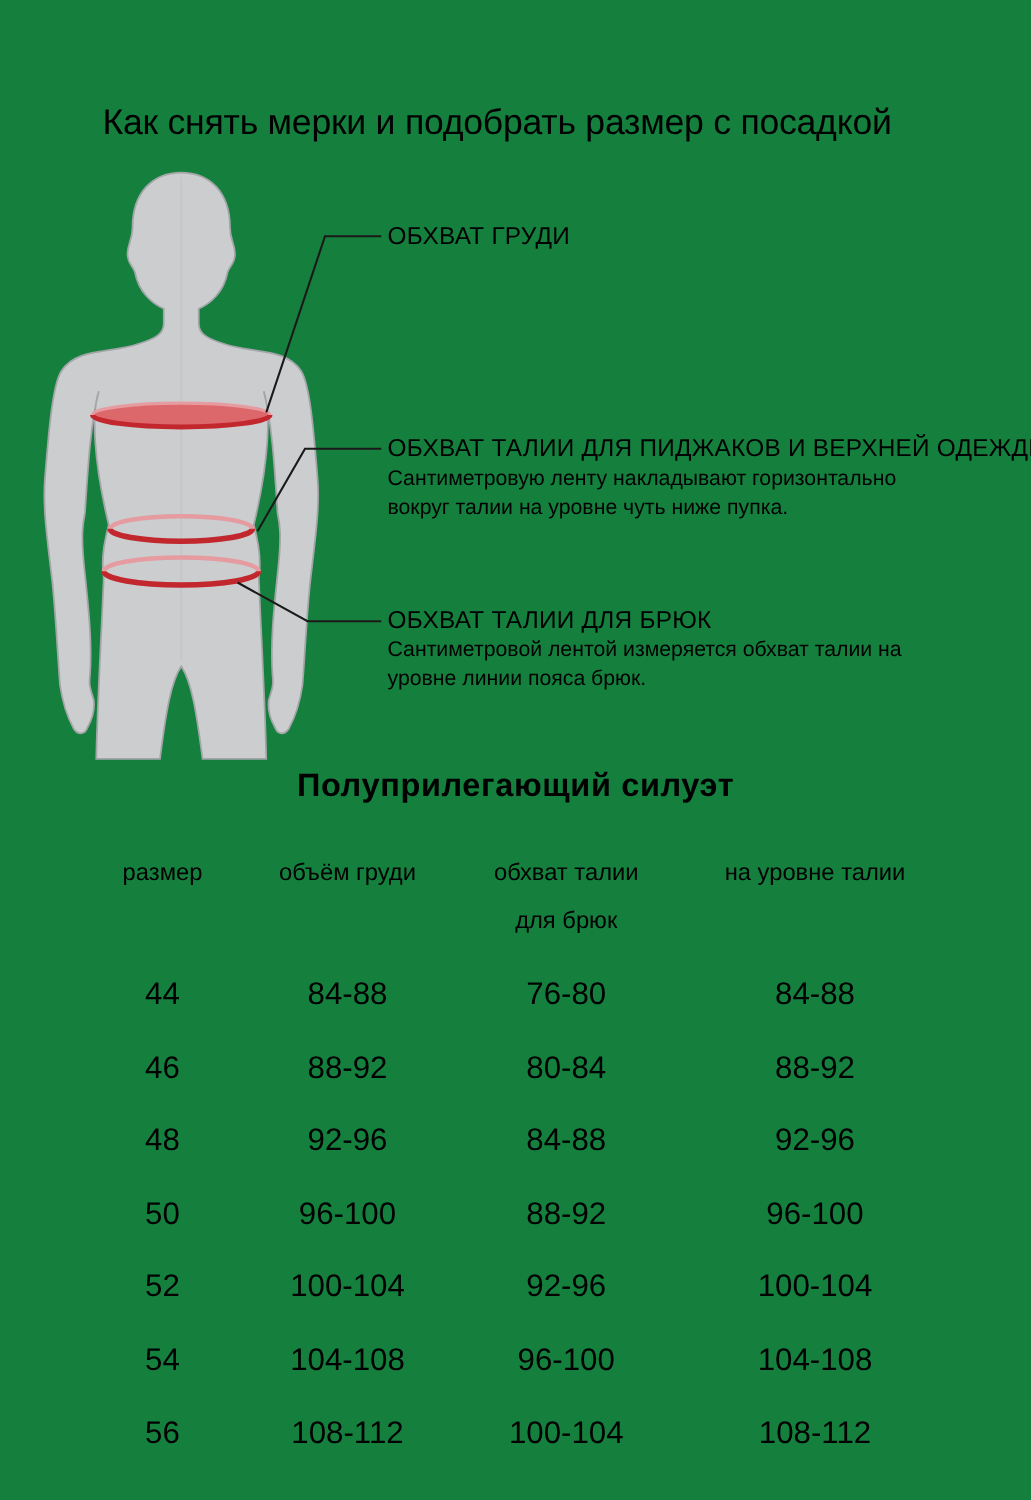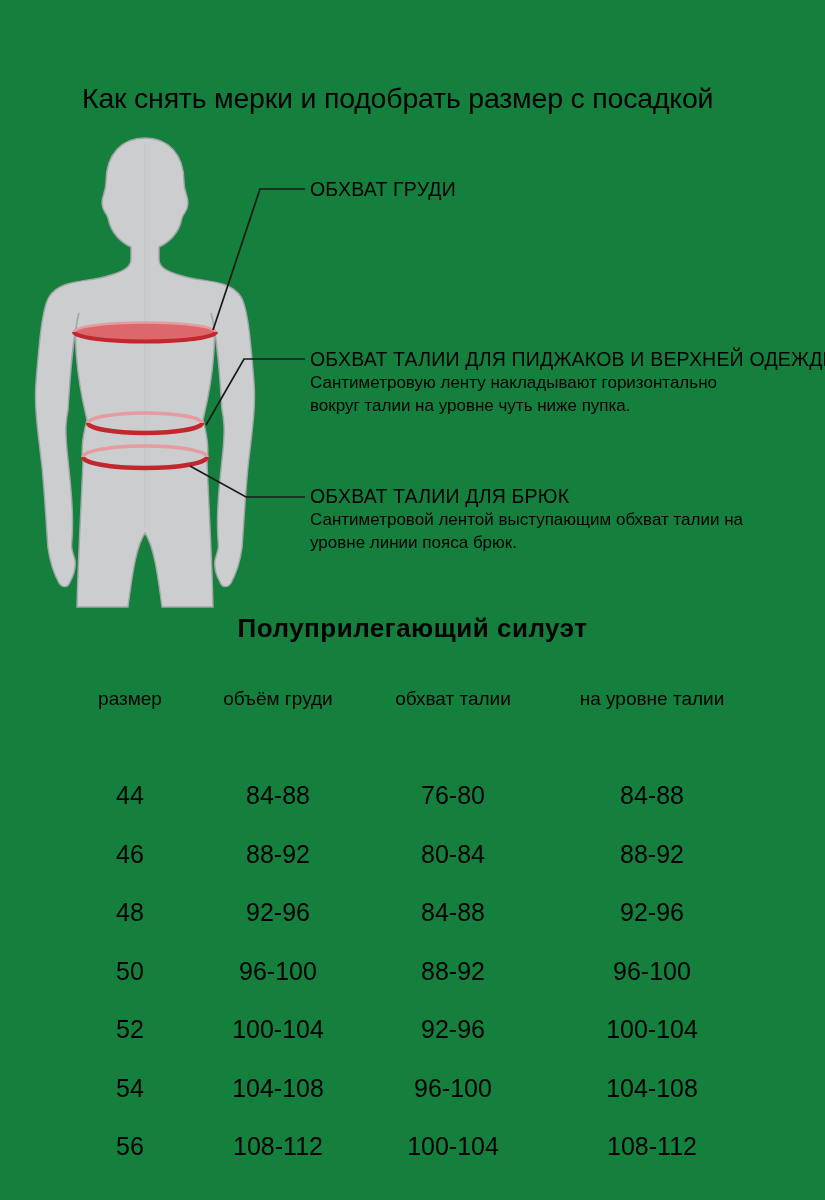--- a/index.html
+++ b/index.html
@@ -170,36 +170,37 @@
       <path class="leader" d="M190,346 L246,377 L305,377"></path>
     </svg>
   </div>
 
   <div class="m-label l1">ОБХВАТ ГРУДИ</div>
 
   <div class="m-label l2">ОБХВАТ ТАЛИИ ДЛЯ ПИДЖАКОВ И ВЕРХНЕЙ ОДЕЖДЫ</div>
   <div class="m-desc d2">Сантиметровую ленту накладывают горизонтально вокруг талии на уровне чуть ниже пупка.</div>
 
   <div class="m-label l3">ОБХВАТ ТАЛИИ ДЛЯ БРЮК</div>
-  <div class="m-desc d3">Сантиметровой лентой выступающим обхват талии на уровне линии пояса брюк.</div>
+  <div class="m-desc d3">Сантиметровой лентой измеряется обхват талии на уровне линии пояса брюк.</div>
 
   <div class="table-title">Полуприлегающий силуэт</div>
 
   <div class="size-table">
     <div class="grid-row header-row">
       <div class="hdr-cell">
         <div>размер</div>
         <div></div>
       </div>
       <div class="hdr-cell">
         <div>объём груди</div>
         <div></div>
       </div>
       <div class="hdr-cell">
         <div>обхват талии</div>
+        <div>для брюк</div>
       </div>
       <div class="hdr-cell">
         <div>на уровне талии</div>
       </div>
     </div>
 
     <div class="grid-row data-row">
       <div class="cell">44</div>
       <div class="cell">84-88</div>
       <div class="cell">76-80</div>

